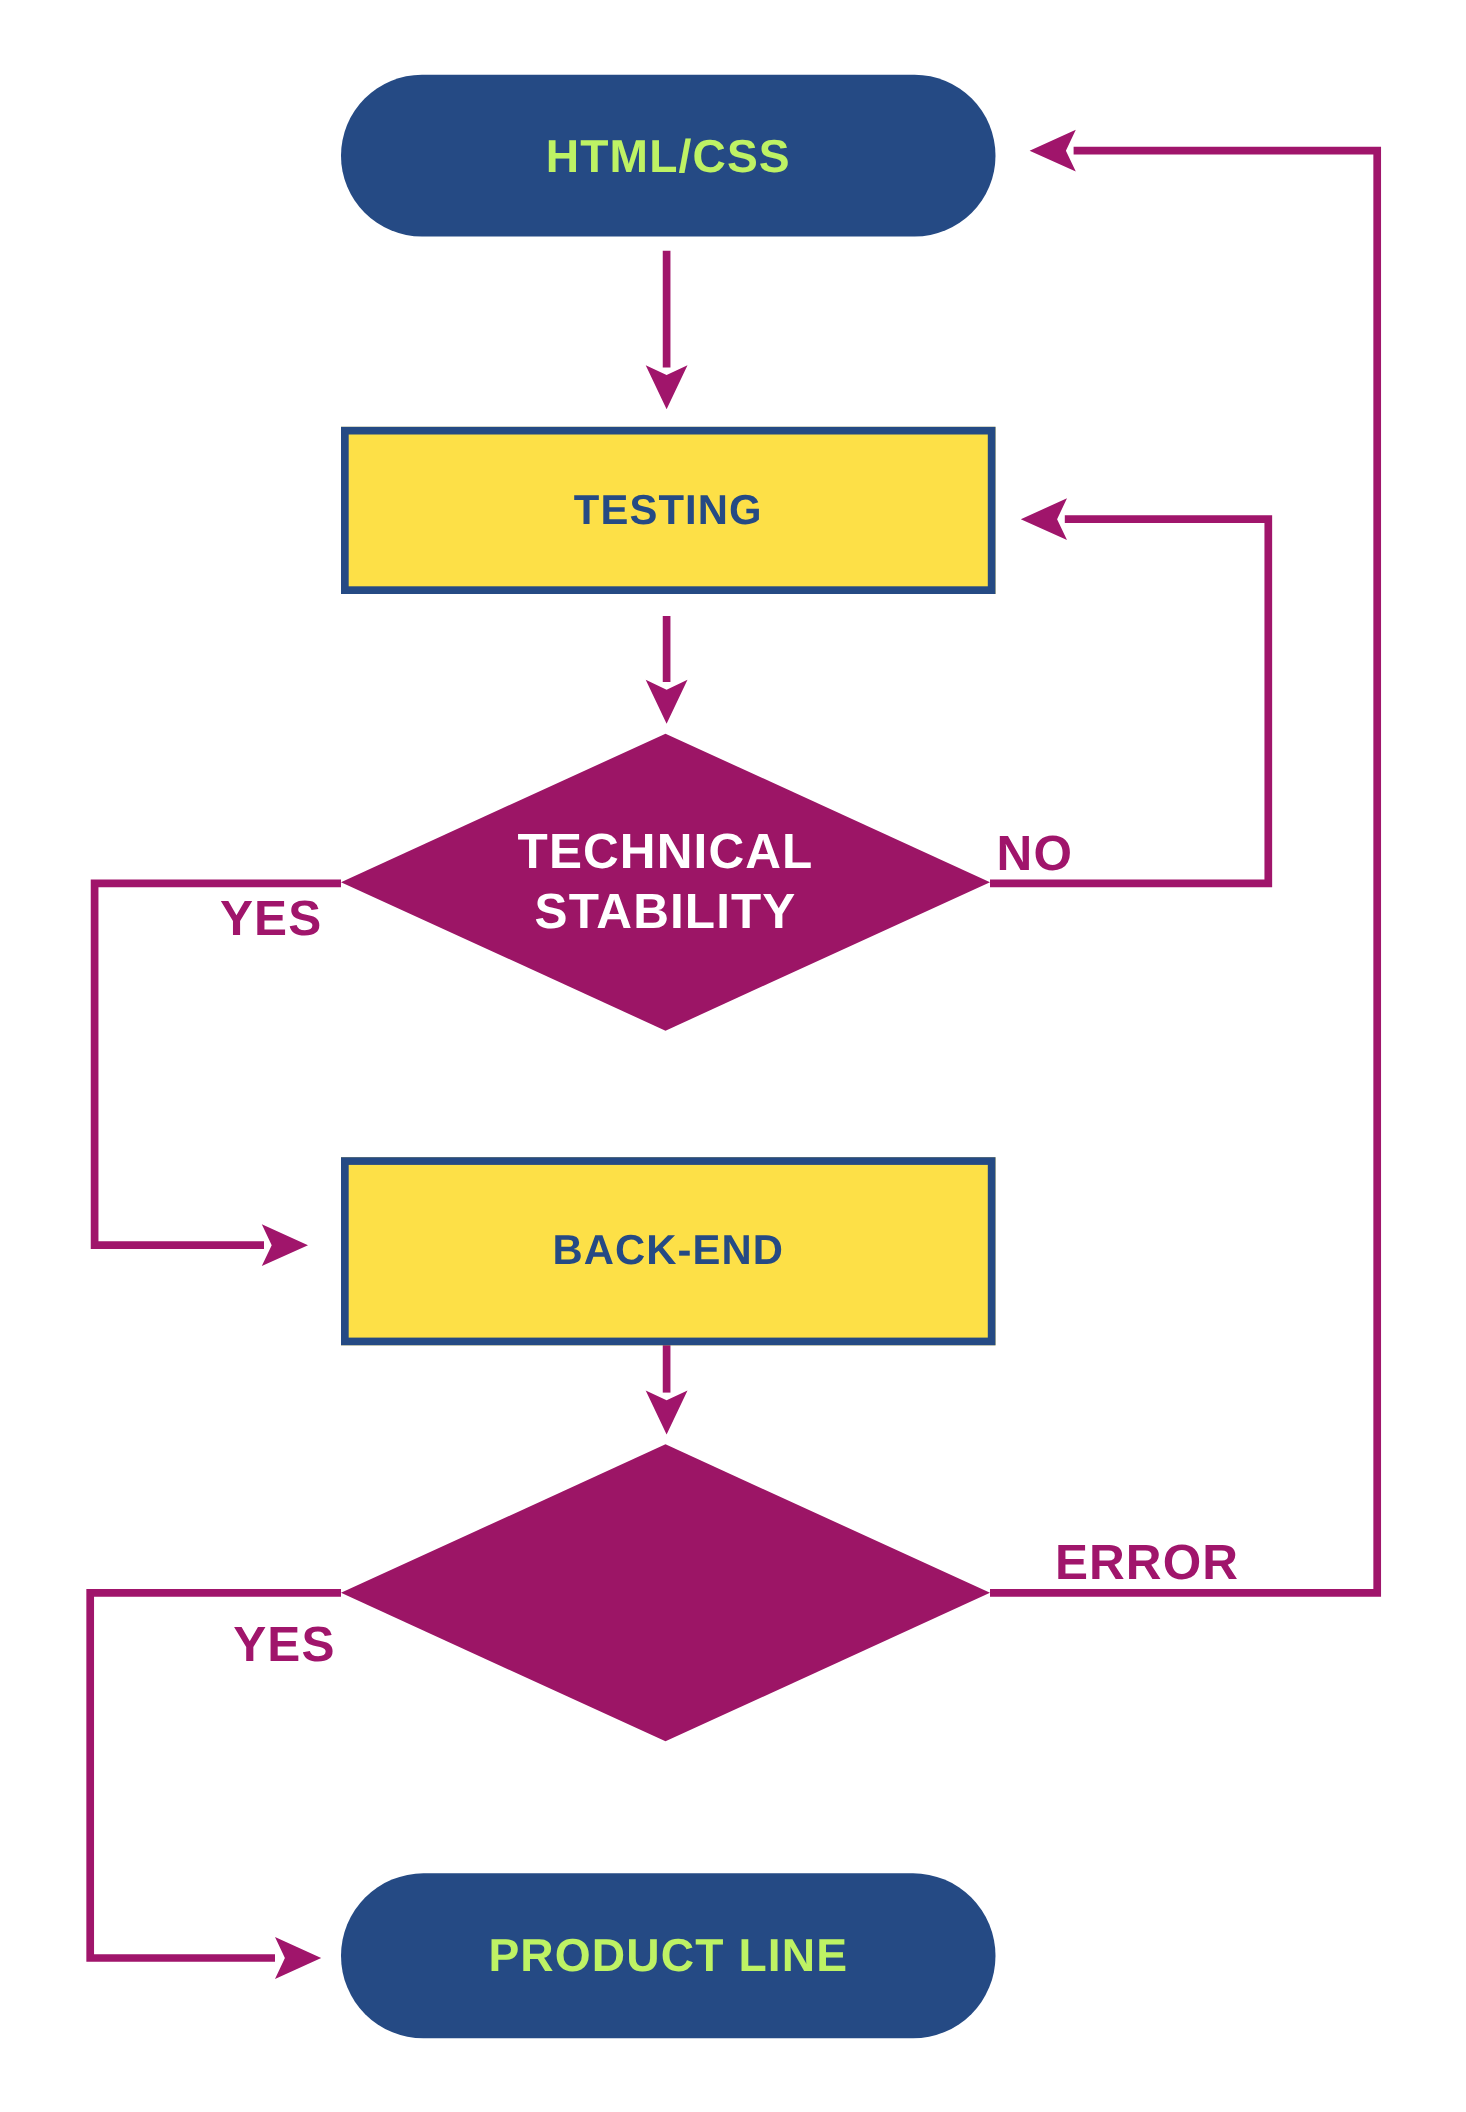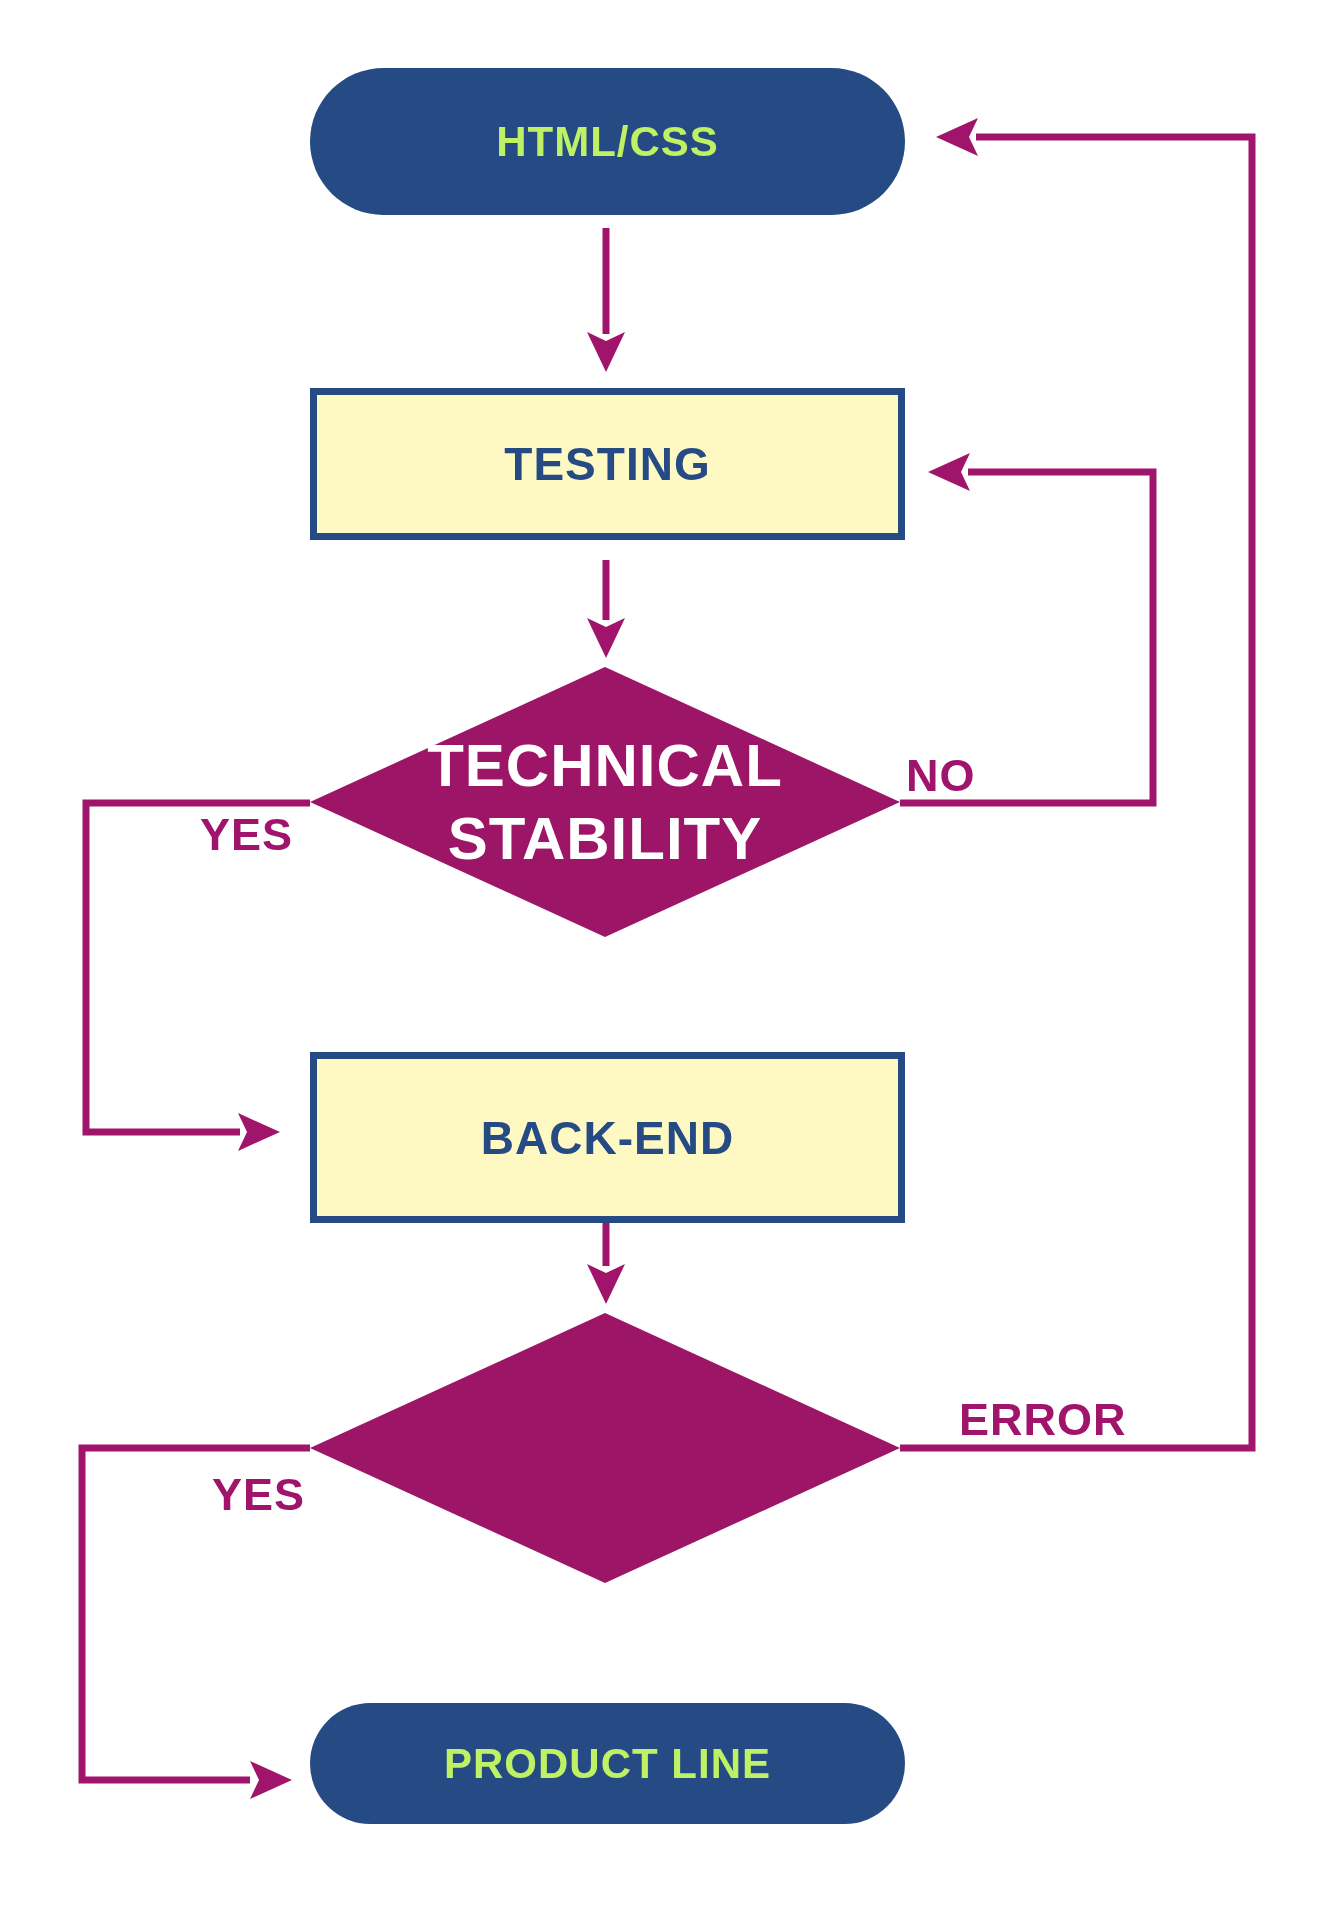--- a/index.html
+++ b/index.html
@@ -40,42 +40,42 @@
 
   .terminator {
     left: 310px;
     width: 595px;
     background: var(--color-blue, #254A84);
     color: #bef264;
     border-radius: 80px;
     font-size: 42px;
   }
   .terminator.start { top: 68px; height: 147px; }
-  .terminator.end   { top: 1703px; height: 121px; }
+  .terminator.end   { top: 1703px; height: 150px; }
 
   .process {
     left: 310px;
     width: 595px;
-    background: #fef9c3;
+    background: #fde047;
     border: 7px solid var(--color-blue, #254A84);
     color: var(--color-blue, #254A84);
-    font-size: 46px;
+    font-size: 38px;
   }
   .process.testing { top: 388px; height: 152px; }
   .process.backend { top: 1052px; height: 171px; }
 
   .diamond-label {
     position: absolute;
     display: flex;
     align-items: center;
     justify-content: flex-end;
     text-align: center;
     color: #ffffff;
     font-weight: bold;
-    font-size: 60px;
+    font-size: 45px;
     line-height: 1.22;
     letter-spacing: 1px;
   }
   .diamond-label.d1 { left: 425px; top: 735px; width: 360px; height: 134px; }
   .diamond-label.d2 { left: 355px; top: 1418px; width: 500px; height: 60px; }
 
   .edge-label {
     position: absolute;
     color: var(--color-line, #A0156B);
     font-weight: bold;

